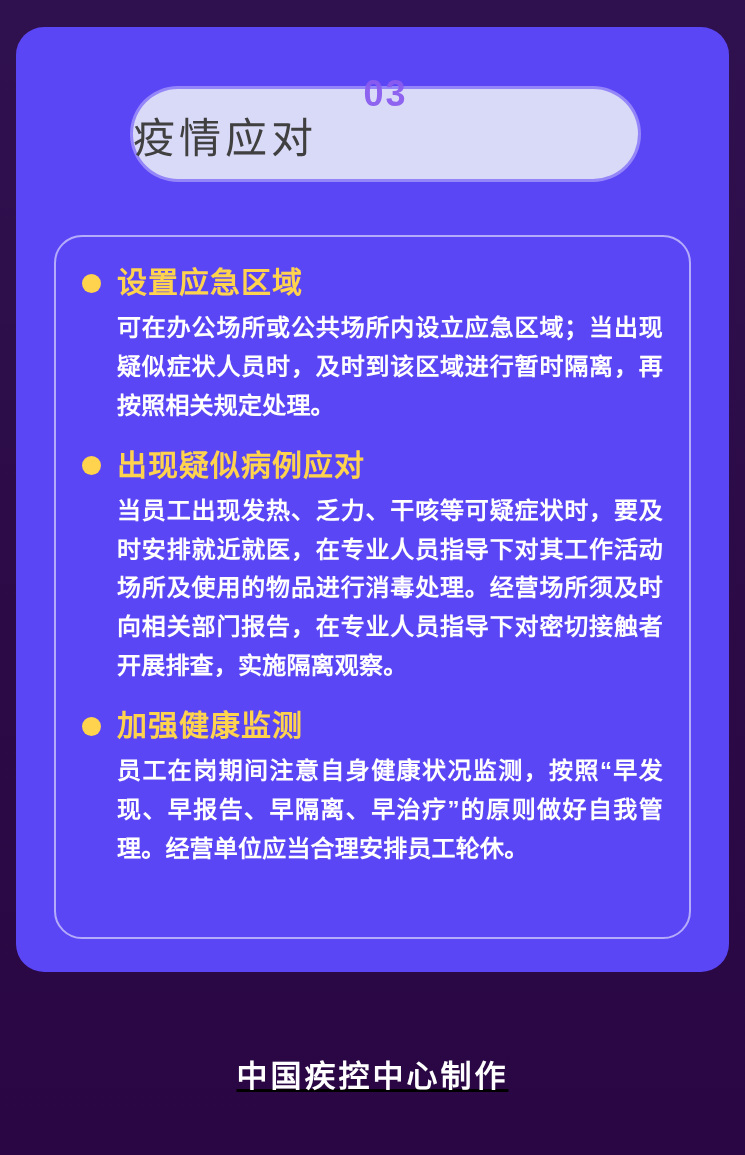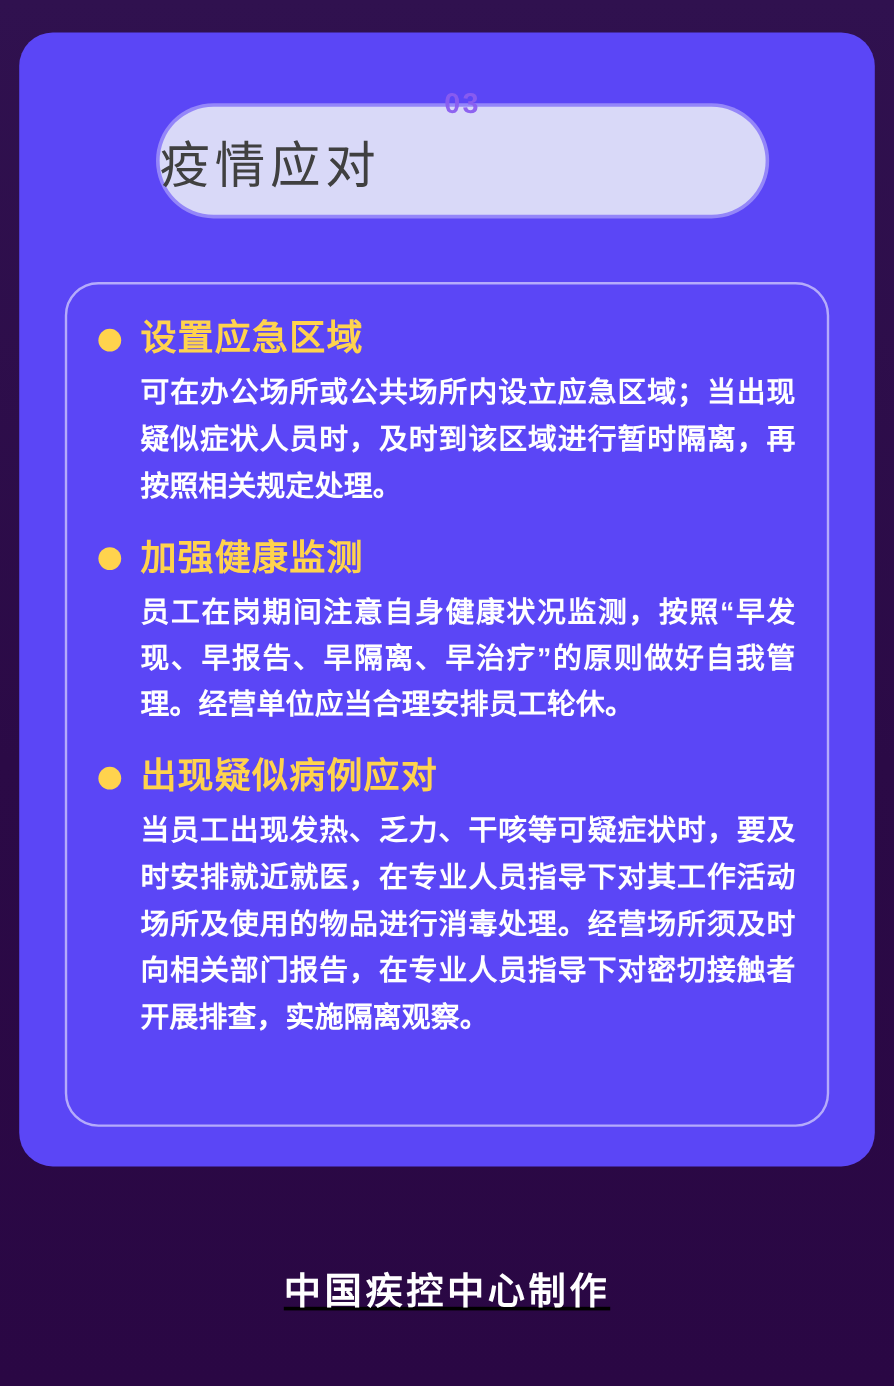--- a/index.html
+++ b/index.html
@@ -40,21 +40,21 @@
     border-radius: 45px;
     box-shadow: 0 0 0 3px rgba(255,255,255,0.35);
     box-sizing: border-box;
   }
   .section-number {
     position: absolute;
     left: 0;
     right: 0;
     top: -16px;
     text-align: center;
-    font-size: 24px;
+    font-size: 36px;
     font-weight: bold;
     color: #8a5df0;
     letter-spacing: 2px;
     opacity: 0.95;
   }
   .title-text {
     position: absolute;
     left: 0;
     right: 0;
     top: 50%;
@@ -146,31 +146,31 @@
         <div class="item-head">
           <span class="bullet"></span>
           <span class="item-title">设置应急区域</span>
         </div>
         <div class="item-body">可在办公场所或公共场所内设立应急区域；当出现疑似症状人员时，及时到该区域进行暂时隔离，再按照相关规定处理。</div>
       </div>
 
       <div class="item">
         <div class="item-head">
           <span class="bullet"></span>
-          <span class="item-title">加强健康监测</span>
+          <span class="item-title">出现疑似病例应对</span>
         </div>
-        <div class="item-body">员工在岗期间注意自身健康状况监测，按照“早发现、早报告、早隔离、早治疗”的原则做好自我管理。经营单位应当合理安排员工轮休。</div>
+        <div class="item-body">当员工出现发热、乏力、干咳等可疑症状时，要及时安排就近就医，在专业人员指导下对其工作活动场所及使用的物品进行消毒处理。经营场所须及时向相关部门报告，在专业人员指导下对密切接触者开展排查，实施隔离观察。</div>
       </div>
 
       <div class="item">
         <div class="item-head">
           <span class="bullet"></span>
-          <span class="item-title">出现疑似病例应对</span>
+          <span class="item-title">加强健康监测</span>
         </div>
-        <div class="item-body">当员工出现发热、乏力、干咳等可疑症状时，要及时安排就近就医，在专业人员指导下对其工作活动场所及使用的物品进行消毒处理。经营场所须及时向相关部门报告，在专业人员指导下对密切接触者开展排查，实施隔离观察。</div>
+        <div class="item-body">员工在岗期间注意自身健康状况监测，按照“早发现、早报告、早隔离、早治疗”的原则做好自我管理。经营单位应当合理安排员工轮休。</div>
       </div>
 
     </div>
   </div>
 
   <div class="footer">
     <div class="footer-text">中国疾控中心制作</div>
   </div>
 
 </div>

